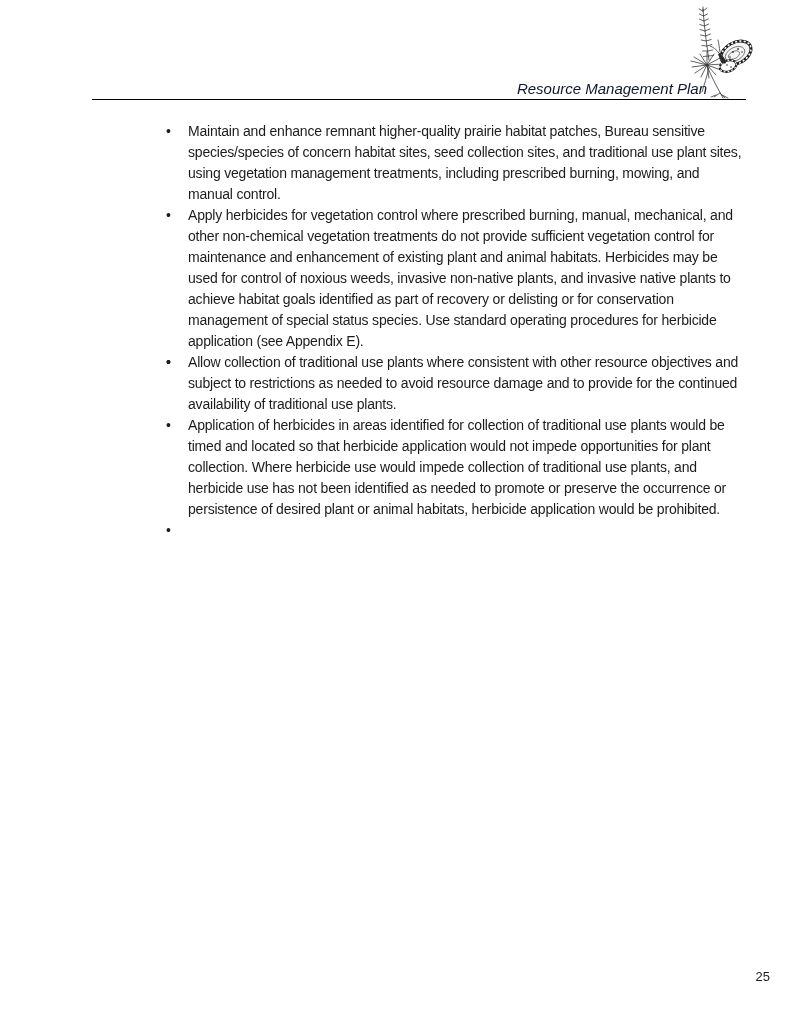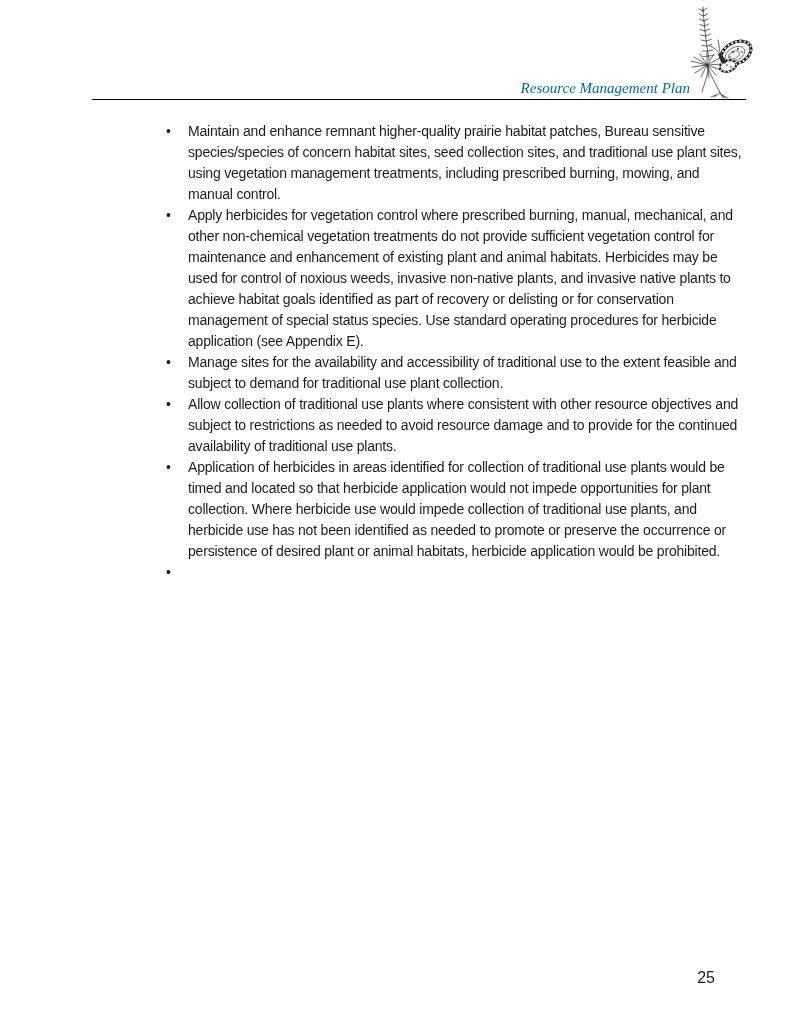--- a/index.html
+++ b/index.html
@@ -10,29 +10,28 @@
     height: 1035px;
     background: #ffffff;
     font-family: "Liberation Sans", sans-serif;
     color: #1c1c1c;
     overflow: hidden;
     margin: 0 auto;
   }
   .header-title {
     position: absolute;
     top: 79px;
-    left: 280px;
+    left: 297px;
     width: 410px;
     text-align: right;
     font-style: italic;
     font-size: 15px;
     line-height: 19px;
-    color: #0369a1;
+    color: #0f172a;
     white-space: nowrap;
-    font-family: Liberation Serif, serif;
   }
   .header-rule {
     position: absolute;
     top: 99px;
     left: 92px;
     width: 654px;
     height: 0;
     border-top: 1.6px solid #000000;
   }
   .illustration {
@@ -62,24 +61,24 @@
     position: absolute;
     left: 1px;
     top: 0;
     font-size: 14px;
     line-height: 21px;
     color: #1c1c1c;
   }
   .page-number {
     position: absolute;
     top: 969px;
-    left: 667px;
+    left: 722px;
     width: 48px;
     text-align: right;
-    font-size: 16px;
+    font-size: 13px;
     color: #1c1c1c;
   }
 </style>
 </head>
 <body>
 
 <div class="page">
 
   <svg class="illustration" viewBox="0 0 90 99" xmlns="http://www.w3.org/2000/svg" aria-hidden="true">
     <g stroke="#3a3a3a" fill="none" stroke-width="0.8" stroke-linecap="round">
@@ -131,21 +130,20 @@
     <li>
       <span class="marker">•</span>
       <span>Maintain and enhance remnant higher-quality prairie habitat patches, Bureau sensitive species/species of concern habitat sites, seed collection sites, and traditional use plant sites, using vegetation management treatments, including prescribed burning, mowing, and manual control.</span>
     </li>
     <li>
       <span class="marker">•</span>
       <span>Apply herbicides for vegetation control where prescribed burning, manual, mechanical, and other non-chemical vegetation treatments do not provide sufficient vegetation control for maintenance and enhancement of existing plant and animal habitats. Herbicides may be used for control of noxious weeds, invasive non-native plants, and invasive native plants to achieve habitat goals identified as part of recovery or delisting or for conservation management of special status species. Use standard operating procedures for herbicide application (see Appendix E).</span>
     </li>
     <li>
       <span class="marker">•</span>
-      <span>Manage sites for the availability and accessibility of traditional use to the extent feasible and subject to demand for traditional use plant collection.</span>
     </li>
     <li>
       <span class="marker">•</span>
       <span>Allow collection of traditional use plants where consistent with other resource objectives and subject to restrictions as needed to avoid resource damage and to provide for the continued availability of traditional use plants.</span>
     </li>
     <li>
       <span class="marker">•</span>
       <span>Application of herbicides in areas identified for collection of traditional use plants would be timed and located so that herbicide application would not impede opportunities for plant collection. Where herbicide use would impede collection of traditional use plants, and herbicide use has not been identified as needed to promote or preserve the occurrence or persistence of desired plant or animal habitats, herbicide application would be prohibited.</span>
     </li>
     <li>

